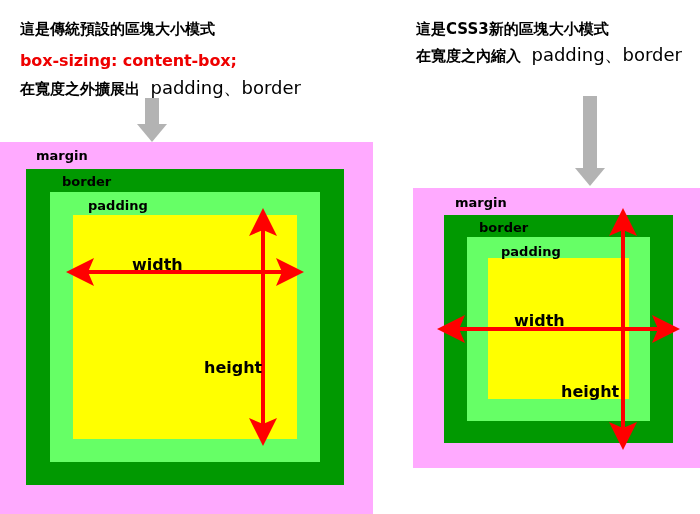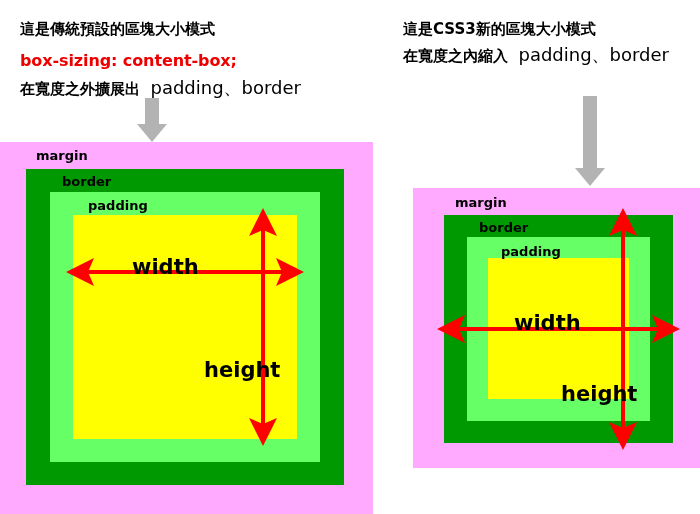--- a/index.html
+++ b/index.html
@@ -42,21 +42,21 @@
   }
   .caption .line.light {
     font-weight: bold;
   }
   .caption .line .thin {
     font-weight: normal;
     font-size: 18px;
   }
 
   #caption-left  { left: 20px;  top: 18px; }
-  #caption-right { left: 403px; top: 18px; }
+  #caption-right { left: 416px; top: 18px; }
 
   
   .grey-arrow { position: absolute; }
   .grey-arrow .stem {
     position: absolute;
     left: 50%;
     transform: translateX(-50%);
     top: 0;
     width: 14px;
     background: #b3b3b3;
@@ -101,21 +101,21 @@
   .lbl {
     position: absolute;
     font-size: 13px;
     font-weight: bold;
     color: #000000;
     white-space: nowrap;
     line-height: 1;
   }
   .lbl-dim {
     position: absolute;
-    font-size: 21px;
+    font-size: 16px;
     font-weight: bold;
     color: #000000;
     white-space: nowrap;
     line-height: 1;
   }
 
   .arrow-svg {
     position: absolute;
     left: 0; top: 0;
     overflow: visible;

